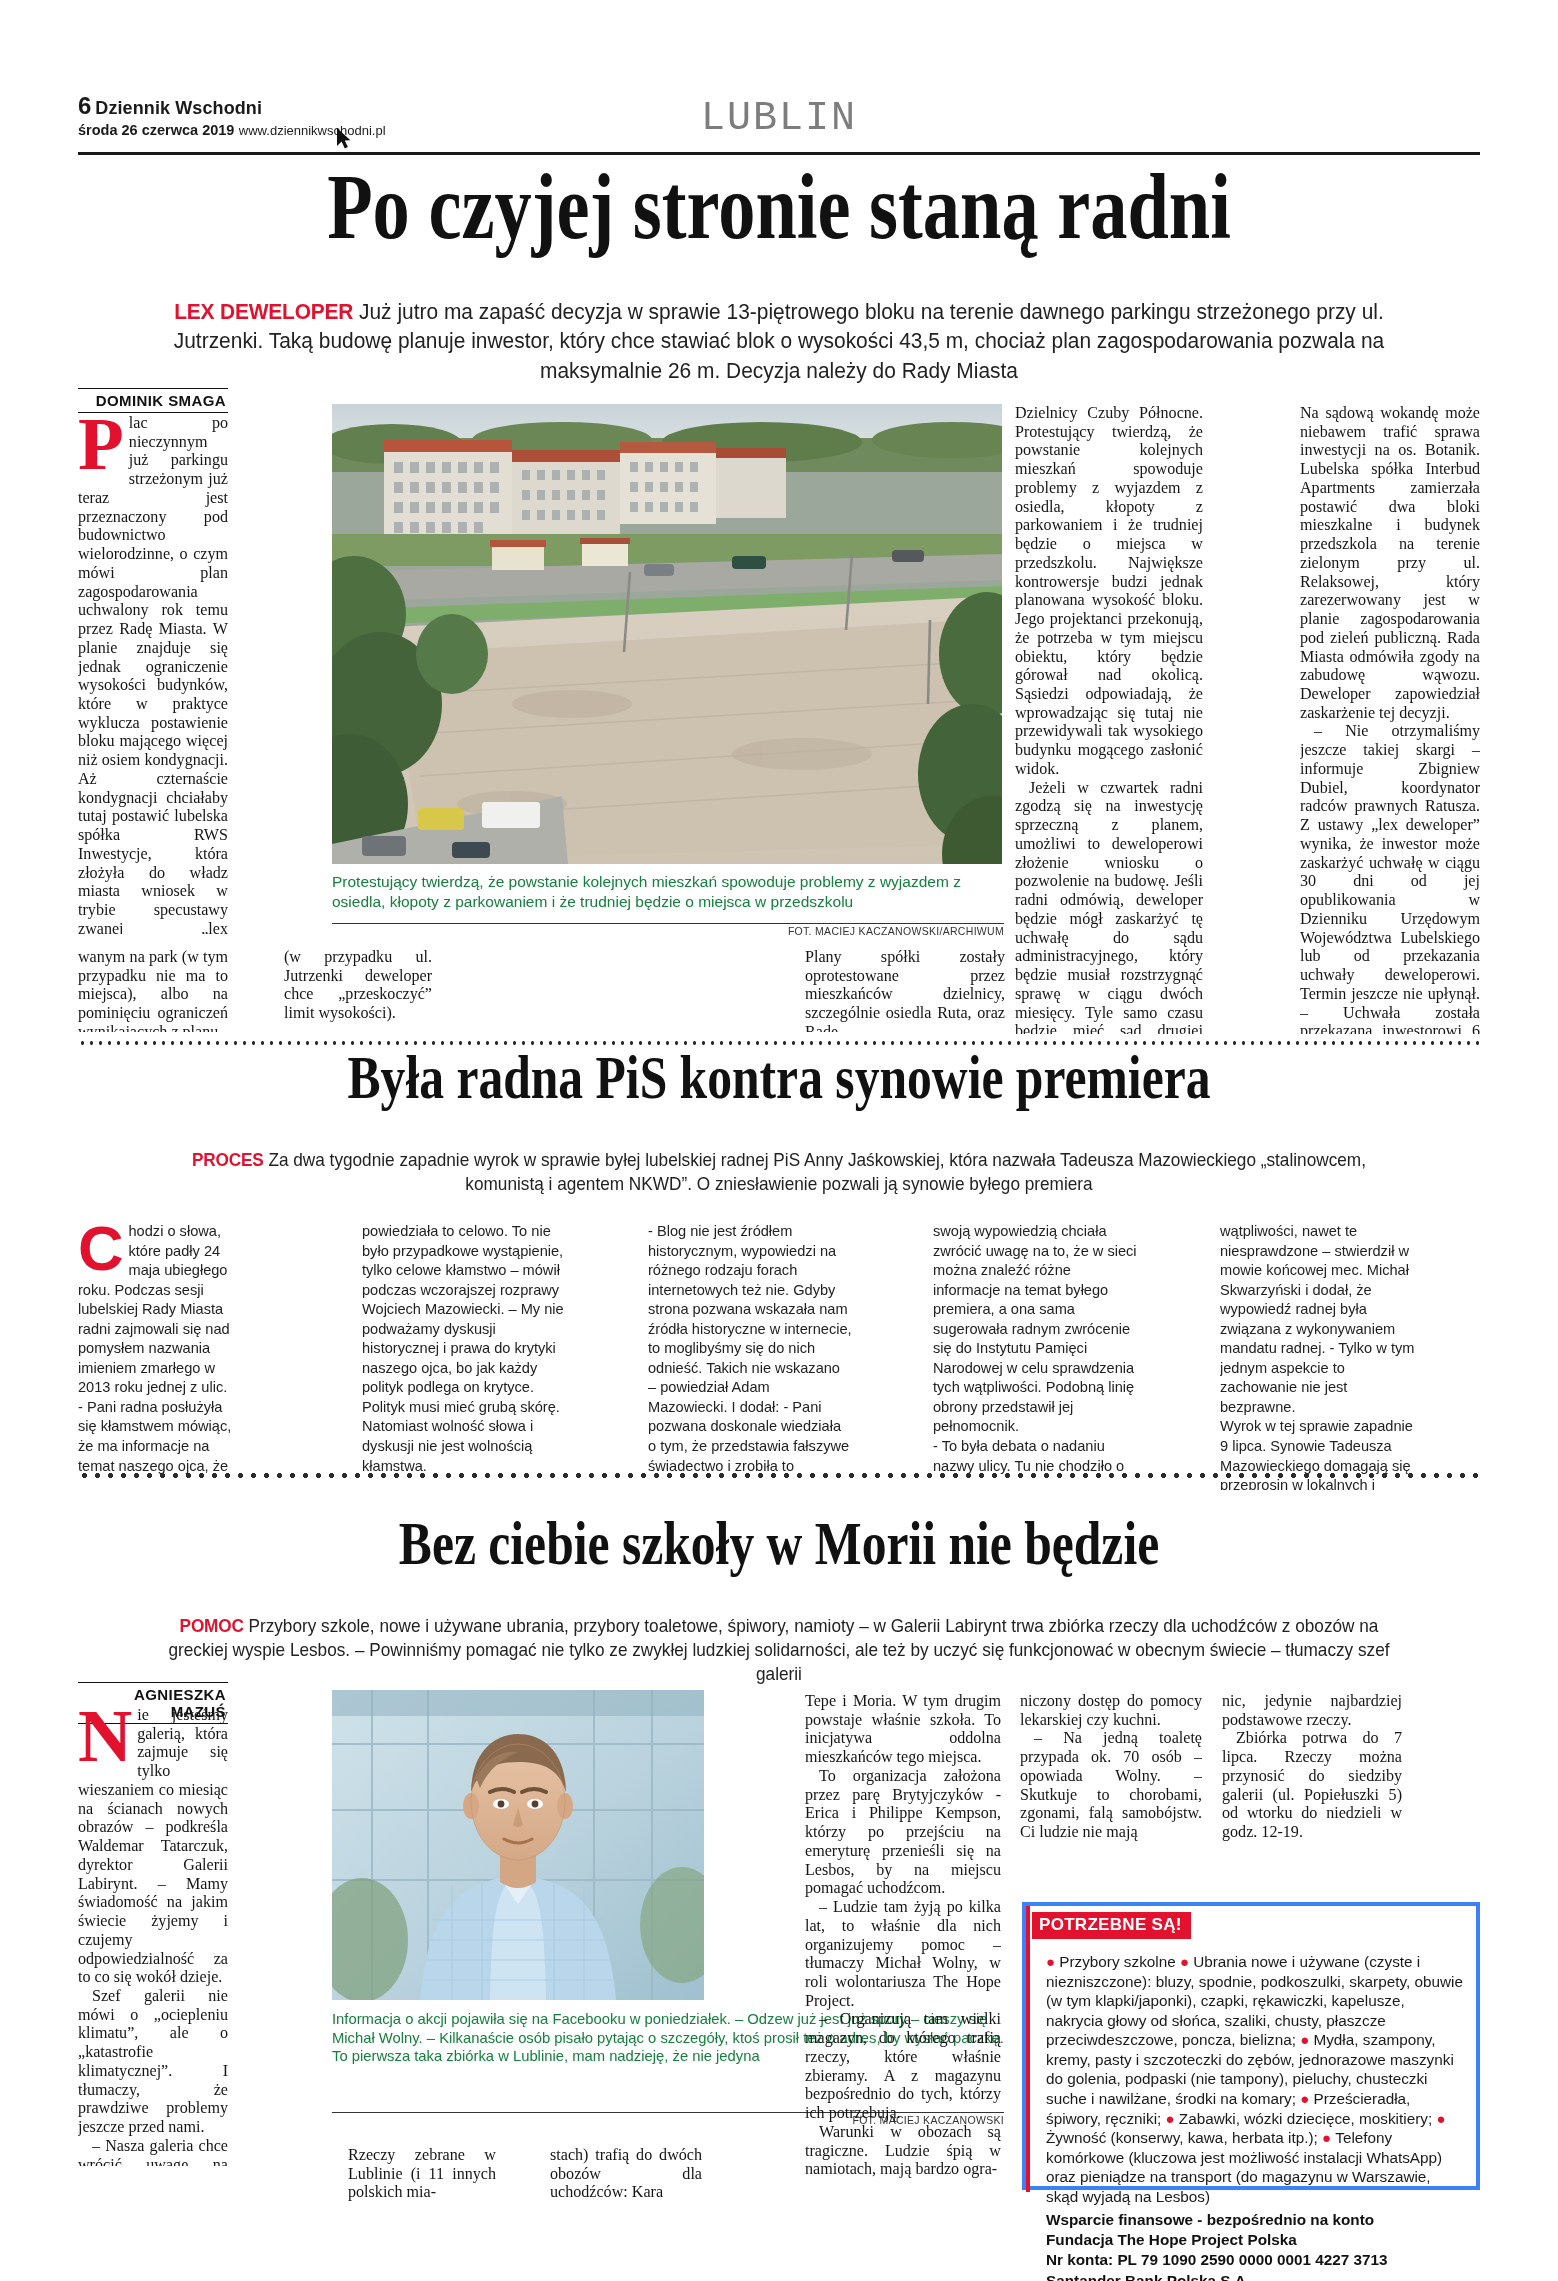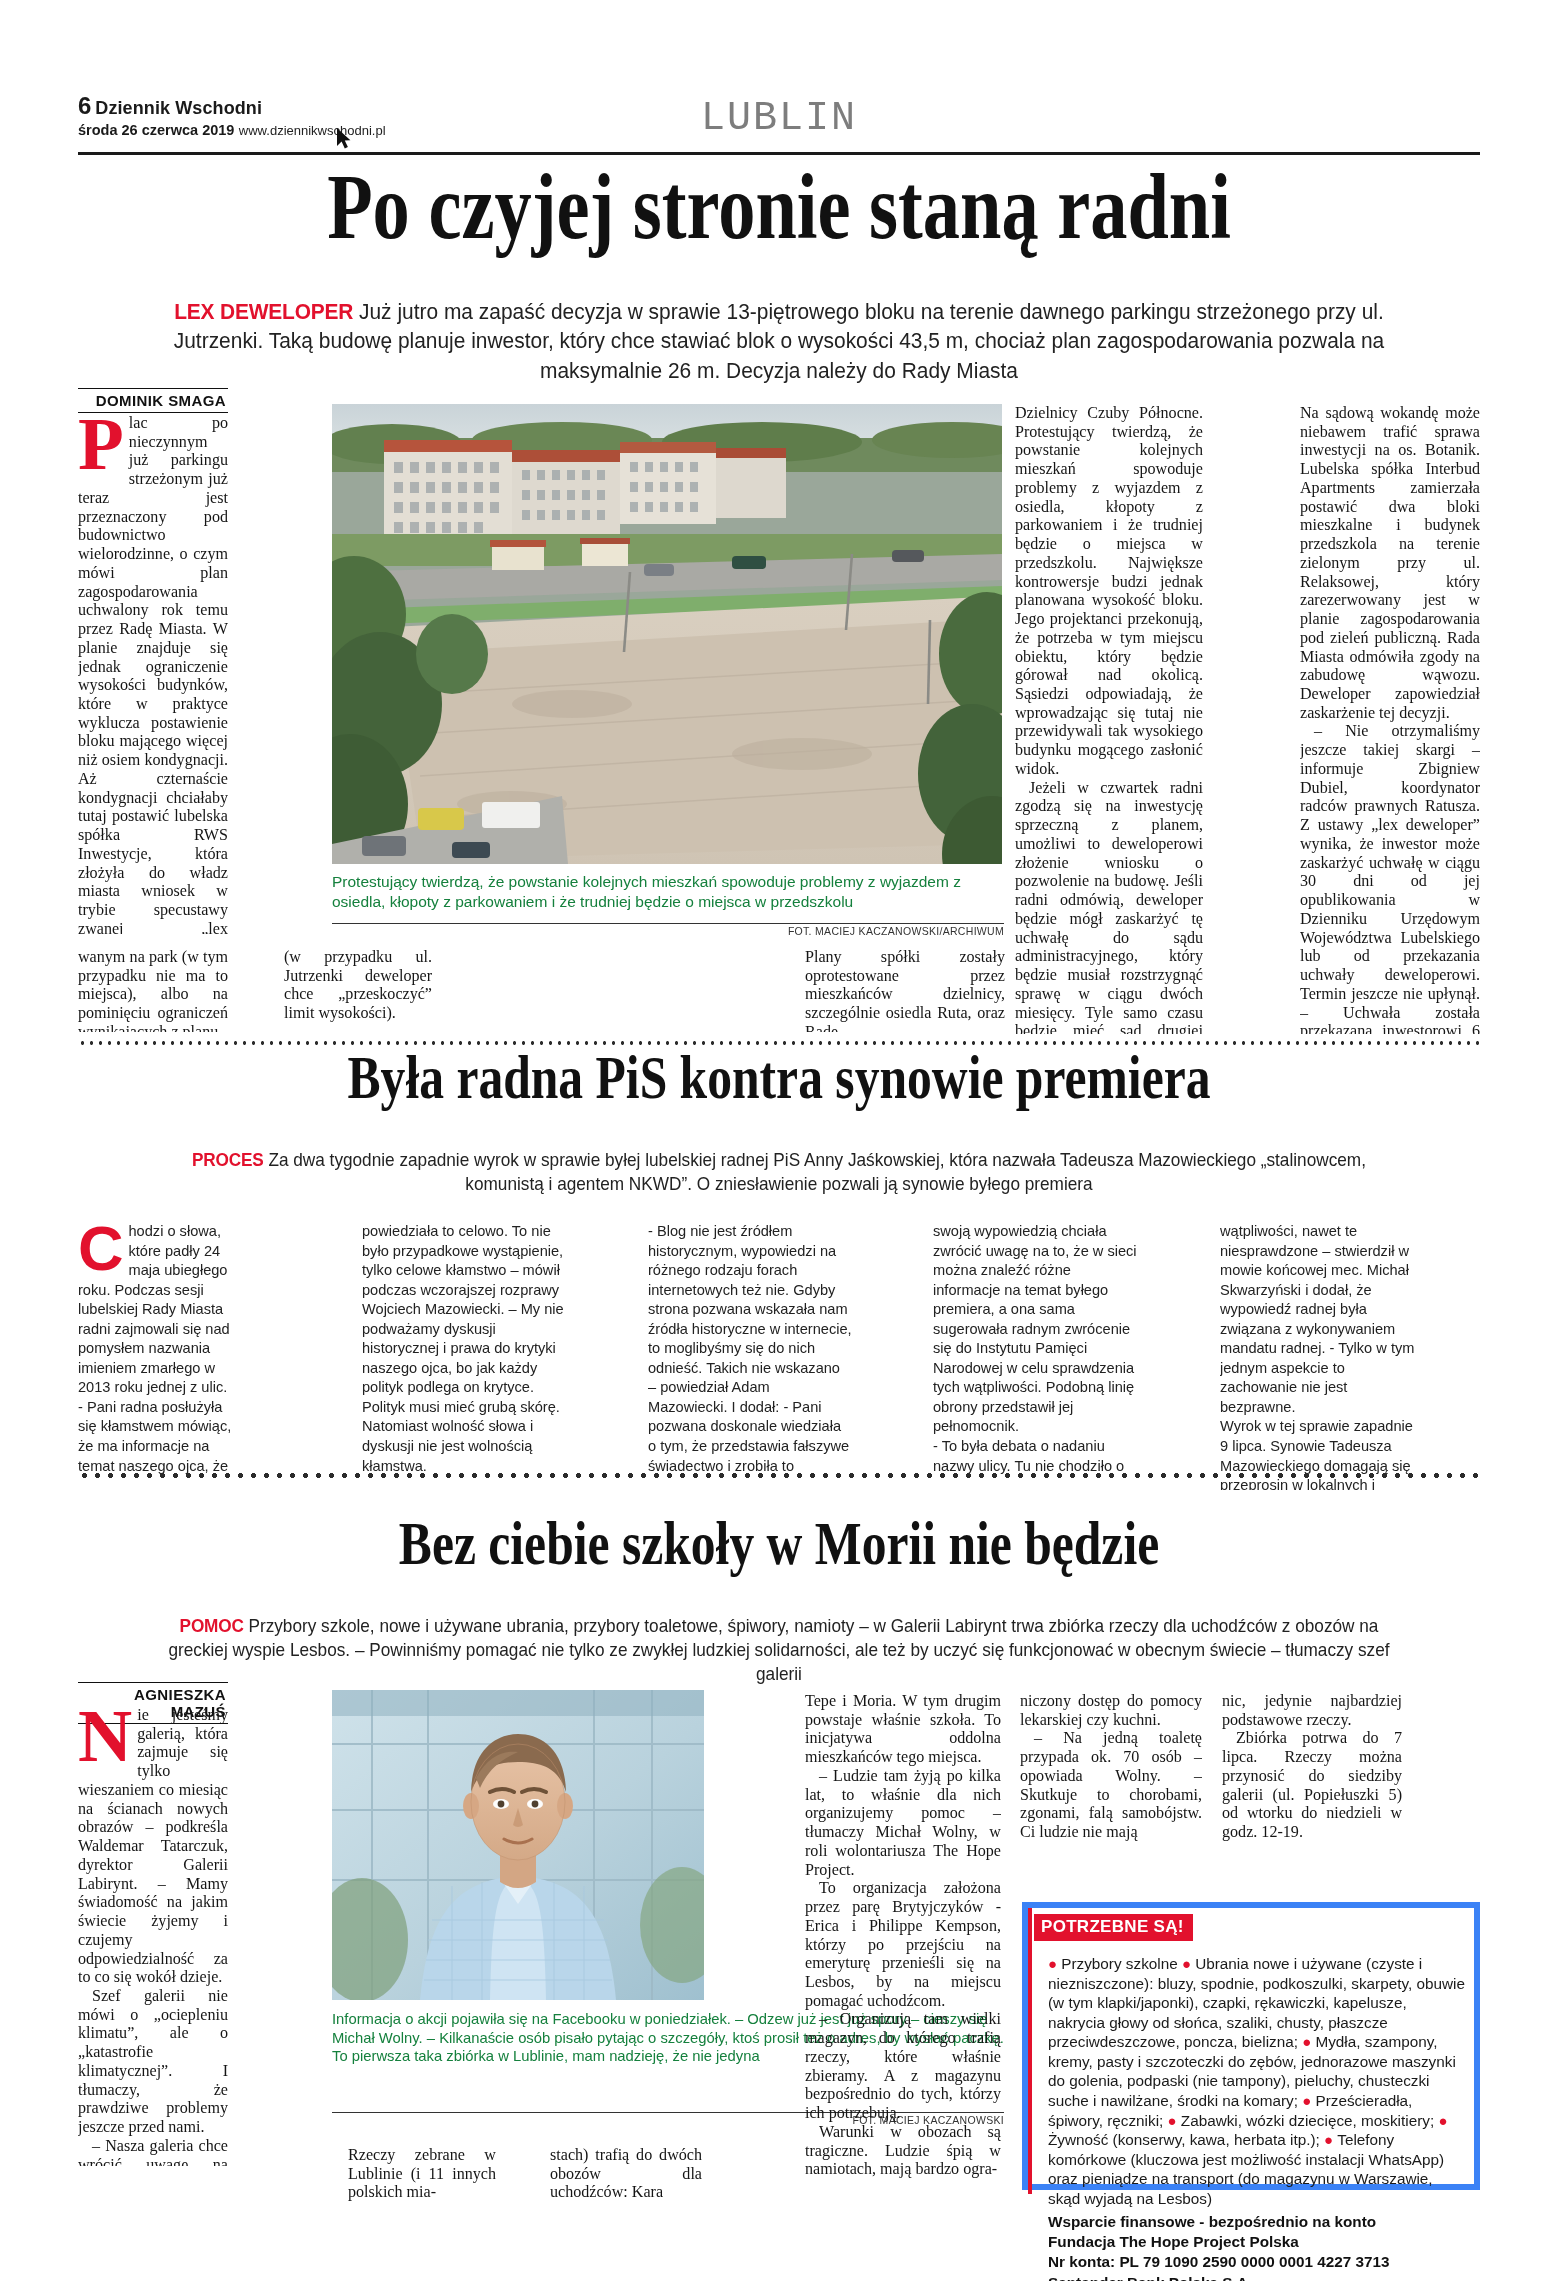--- a/index.html
+++ b/index.html
@@ -95,21 +95,21 @@
   
   .photo { position:absolute; overflow:hidden; background:#9aa79a; }
   .photo svg { display:block; width:100%; height:100%; }
   .caption { position:absolute; font-family:"Liberation Sans", sans-serif;
     font-weight:300; font-size:15.5px; line-height:1.26; color:#15803d; }
   .credit { position:absolute; font-family:"Liberation Sans", sans-serif;
     font-size:10.5px; letter-spacing:0.3px; color:#333; text-align:right; }
   .credit-rule { position:absolute; height:1px; background:#333; }
 
   
-  .redbox { position:absolute; border:6px solid #3b82f6; background:#fff; }
+  .redbox { position:absolute; border:4px solid #3b82f6; background:#fff; }
   .redbox-title {
     position:absolute; left:6px; top:6px;
     background:#e2112d; color:#fff;
     font-family:"Liberation Sans", sans-serif; font-weight:bold;
     font-size:17px; letter-spacing:0.3px; padding:3px 9px 4px 7px;
   }
   .redbox-body { position:absolute; left:20px; top:46px; width:418px;
     font-family:"Liberation Sans", sans-serif; font-weight:300;
     font-size:15.3px; line-height:1.28; color:#1a1a1a; text-align:left; }
   .redbox-body .bullet { color:#e2112d; font-size:15px; }
@@ -463,22 +463,22 @@
   <div class="col serifcol" style="left:348px; top:2146px; width:148px; height:60px;">
     <p>Rzeczy zebrane w Lublinie (i 11 innych polskich mia-</p>
   </div>
 
   <div class="col serifcol" style="left:550px; top:2146px; width:152px; height:60px;">
     <p>stach) trafią do dwóch obozów dla uchodźców: Kara</p>
   </div>
 
   <div class="col serifcol" style="left:805px; top:1692px; width:196px; height:520px;">
     <p>Tepe i Moria. W tym drugim powstaje właśnie szkoła. To inicjatywa oddolna mieszkańców tego miejsca.</p>
+    <p>To organizacja założona przez parę Brytyjczyków - Erica i Philippe Kempson, którzy po przejściu na emeryturę przenieśli się na Lesbos, by na miejscu pomagać uchodźcom.</p>
     <p>– Ludzie tam żyją po kilka lat, to właśnie dla nich organizujemy pomoc – tłumaczy Michał Wolny, w roli wolontariusza The Hope Project.</p>
-    <p>To organizacja założona przez parę Brytyjczyków - Erica i Philippe Kempson, którzy po przejściu na emeryturę przenieśli się na Lesbos, by na miejscu pomagać uchodźcom.</p>
     <p>– Organizują tam wielki magazyn, do którego trafią rzeczy, które właśnie zbieramy. A z magazynu bezpośrednio do tych, którzy ich potrzebują.</p>
     <p>Warunki w obozach są tragiczne. Ludzie śpią w namiotach, mają bardzo ogra-</p>
   </div>
 
   <div class="col serifcol" style="left:1020px; top:1692px; width:182px; height:190px;">
     <p>niczony dostęp do pomocy lekarskiej czy kuchni.</p>
     <p>– Na jedną toaletę przypada ok. 70 osób – opowiada Wolny. – Skutkuje to chorobami, zgonami, falą samobójstw. Ci ludzie nie mają</p>
   </div>
 
   <div class="col serifcol" style="left:1222px; top:1692px; width:180px; height:190px;">

